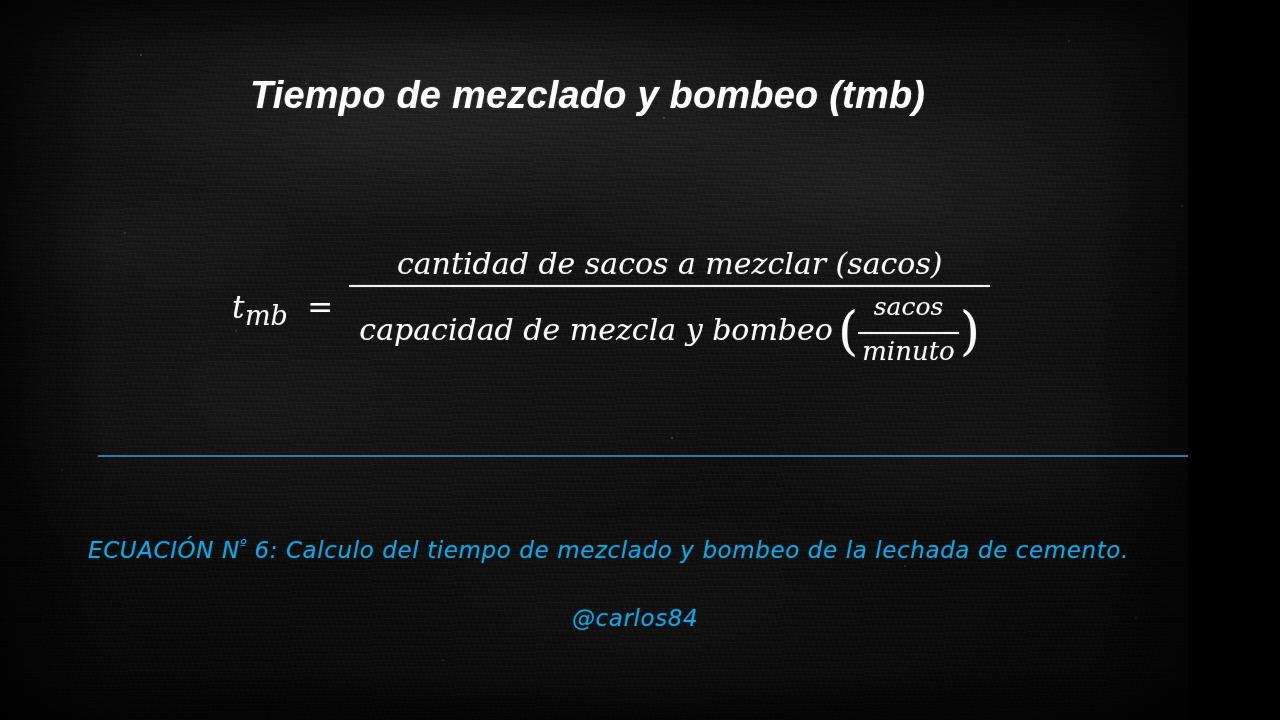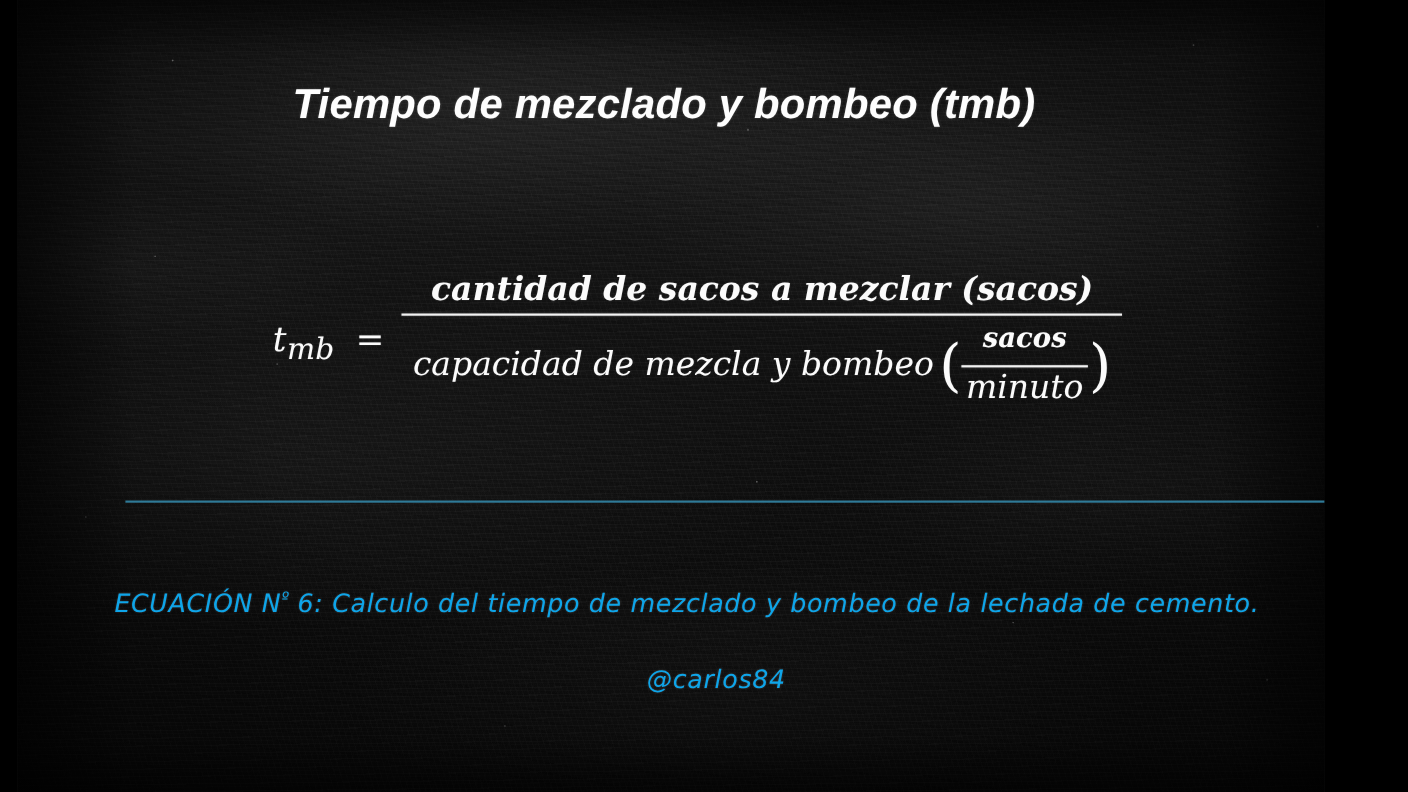--- a/index.html
+++ b/index.html
@@ -11,21 +11,20 @@
     font-family: "Liberation Sans", sans-serif;
   }
 
   .slide {
     position: relative;
     width: 1188px;
     height: 720px;
     overflow: hidden;
     background-color: #0e0e0e;
     user-select: none;
-    margin-left: 16px;
   }
 
   
   .tex-base {
     position: absolute;
     inset: 0;
     background:
       linear-gradient(180deg, #131313 0%, #181818 18%, #121212 42%, #0e0e0e 66%, #0b0b0b 100%);
   }
   .tex-streaks {
@@ -143,21 +142,21 @@
     display: inline-flex;
     flex-direction: column;
     align-items: center;
     vertical-align: middle;
   }
   .frac-num, .frac-den {
     font-style: italic;
     white-space: nowrap;
     line-height: 1.08;
   }
-  .main-frac .frac-num { font-size: 30px; padding: 0 10px 5px; font-weight: bold; }
+  .main-frac .frac-num { font-size: 30px; padding: 0 10px 5px; }
   .main-frac .frac-den { font-size: 30px; padding: 7px 10px 0; }
   .frac-bar {
     height: 2px;
     background: #f2f2f2;
     width: 100%;
     box-shadow: 0 0 2px rgba(255,255,255,0.3);
   }
 
   .den-row {
     display: inline-flex;
@@ -169,21 +168,21 @@
     font-style: normal;
     line-height: 0.82;
     position: relative;
     top: 1px;
     font-family: "DejaVu Serif", "Liberation Serif", serif;
   }
   .paren-l { margin-left: 5px; }
   .paren-r { margin-left: 1px; }
   .inner-frac { margin: 0 0 0 0; position: relative; top: -1px; }
   .inner-frac .frac-num { font-size: 25px; padding: 0 4px 12px; }
-  .inner-frac .frac-den { font-size: 30px; padding: 3px 4px 0; }
+  .inner-frac .frac-den { font-size: 26px; padding: 3px 4px 0; }
   .inner-frac .frac-bar { height: 2px; }
 
   
   .divider {
     position: absolute;
     left: 98px;
     top: 455px;
     width: 1124px;
     height: 2px;
     background: linear-gradient(90deg,

